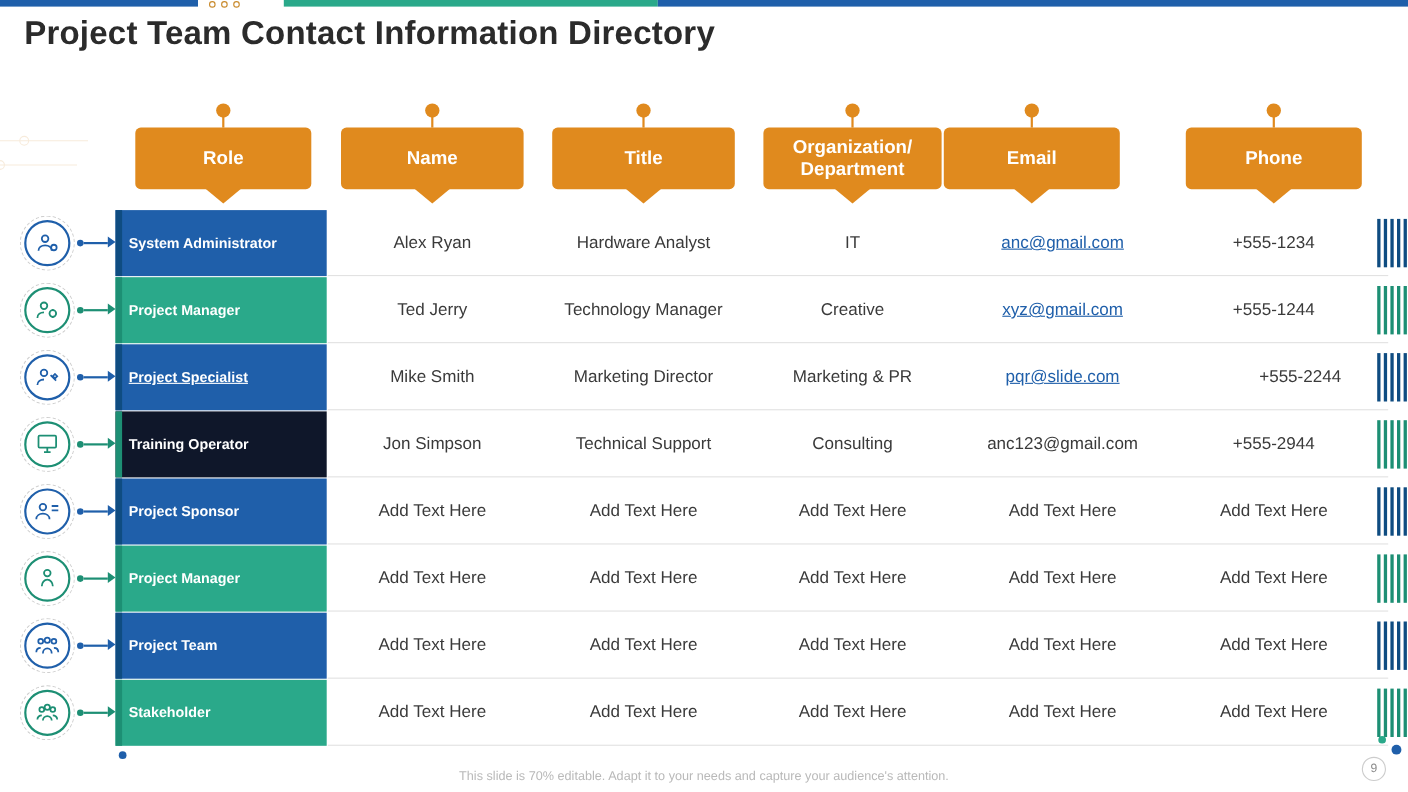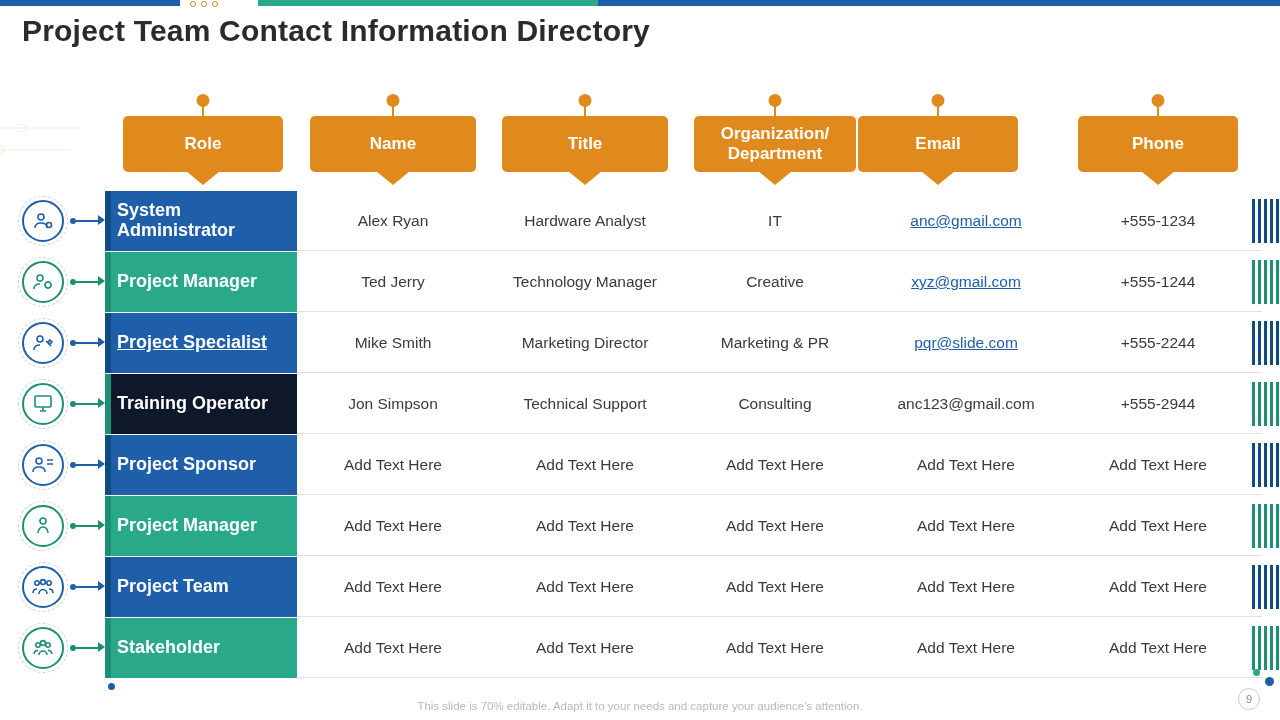--- a/index.html
+++ b/index.html
@@ -68,21 +68,21 @@
   .row { position: absolute; left: 0; width: 1280px; height: 60px; }
   .row .rowline {
     position: absolute; left: 298px; right: 18px; bottom: 0;
     height: 1px; background: #e2e2e2;
   }
   .role-chip {
     position: absolute; left: 105px; top: 0;
     width: 192px; height: 60px;
     display: flex; align-items: center;
     padding-left: 12px;
-    color: #ffffff; font-weight: bold; font-size: 18px;
+    color: #ffffff; font-weight: bold; font-size: 13px;
     line-height: 1.1;
   }
   .role-chip .bar { position: absolute; left: 0; top: 0; width: 6px; height: 60px; background: #0f4c81; }
   .role-chip.green .bar { background: #1d8f74; }
 
   .cell {
     position: absolute; top: 0; height: 60px;
     display: flex; align-items: center; justify-content: center;
     font-size: 15.5px; color: #3a3a3a; text-align: center;
   }
@@ -296,21 +296,21 @@
     <div class="role-chip" style="background:#1f5faa;text-decoration:underline;">
       <span class="bar"></span>
       <span>Project Specialist</span>
     </div>
     <div class="cell" style="left:300px; width:186px;">Mike Smith</div>
     <div class="cell" style="left:492px; width:186px;">Marketing Director</div>
     <div class="cell" style="left:684px; width:182px;">Marketing &amp; PR</div>
     <div class="cell" style="left:876px; width:180px;">
       <a href="#">pqr@slide.com</a>
     </div>
-    <div class="cell" style="left:1068px; width:180px;">+555-2244</div>
+    <div class="cell" style="left:1092px; width:180px;">+555-2244</div>
     <div class="edge">
       <span class="tick" style="left:2px;"></span>
         <span class="tick" style="left:8px;"></span>
         <span class="tick" style="left:14px;"></span>
         <span class="tick" style="left:20px;"></span>
         <span class="tick" style="left:26px;"></span>
     </div>
     <div class="rowline"></div>
   </div>
 

